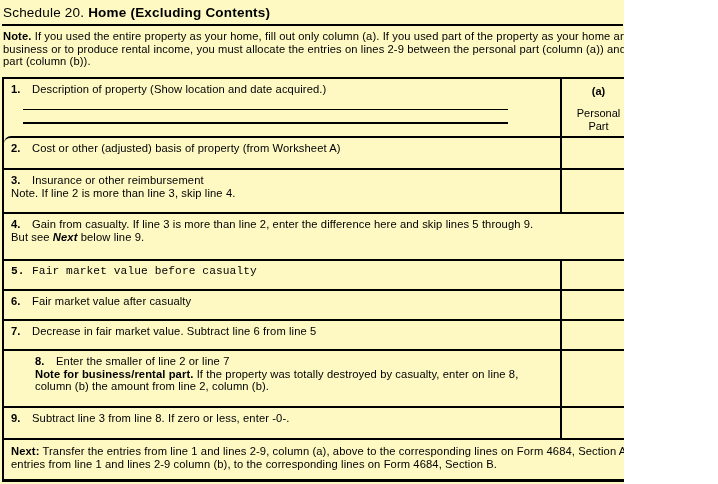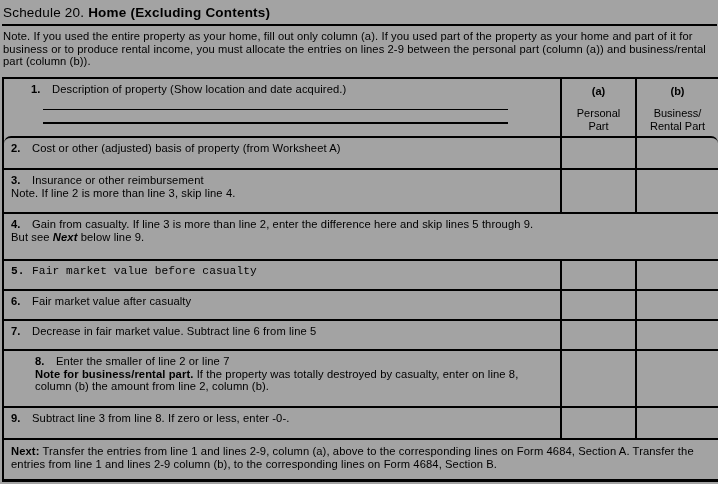--- a/index.html
+++ b/index.html
@@ -1,21 +1,21 @@
 <!DOCTYPE html>
 <html><head>
 <meta charset="utf-8">
 <style>
   html, body { margin: 0; padding: 0; background: #fff; }
   .page {
     position: relative;
-    width: 718px;
+    width: 624px;
     height: 484px;
     box-sizing: border-box;
-    background: #a3a3a3;
+    background: #fef9c3;
     color: #000;
     font-family: "Liberation Sans", "DejaVu Sans", sans-serif;
     padding: 4px 1px 0 2px;
     overflow: hidden;
   }
   .title {
     font-size: 13.5px;
     line-height: 17px;
     padding: 0 0 3px 1px;
     border-bottom: 2px solid #000;
@@ -23,21 +23,21 @@
   }
   .title .bold { font-weight: bold; }
   .note {
     margin: 4px 0 0 0;
     padding-left: 1px;
     width: 708px;
     font-size: 11.2px;
     line-height: 12.6px;
     letter-spacing: 0.1px;
   }
-  .note b { font-weight: normal; }
+  .note b { font-weight: bold; }
   .form-table {
     margin-top: 9px;
     width: 714px;
     border: 2px solid #000;
     border-bottom-width: 3px;
     box-sizing: content-box;
   }
   .row { display: flex; align-items: stretch; }
   .row + .row, .footer-row { border-top: 2px solid #000; }
   .desc {
@@ -70,21 +70,21 @@
     padding-top: 6px;
   }
   .col-tag { font-weight: bold; }
   .col-label { margin-top: 10px; white-space: pre-line; }
   .fill-line {
     height: 0;
     margin: 13px 44px 0 12px;
     border-top: 1px solid #000;
   }
   .fill-line.thick { border-top-width: 2px; margin-top: 12px; }
-  .r1 { min-height: 57px; margin-left: 20px; }
+  .r1 { min-height: 57px; }
   .r2 { min-height: 30px; border-radius: 7px; }
   .r3 { min-height: 42px; }
   .r4 { min-height: 45px; flex-direction: column; }
   .r5 { min-height: 28px; font-family: Liberation Mono, monospace; }
   .r6 { min-height: 28px; }
   .r7 { min-height: 28px; }
   .r8 { min-height: 55px; padding-left: 24px; }
   .r9 { min-height: 30px; }
   .footer-row {
     min-height: 41px;

